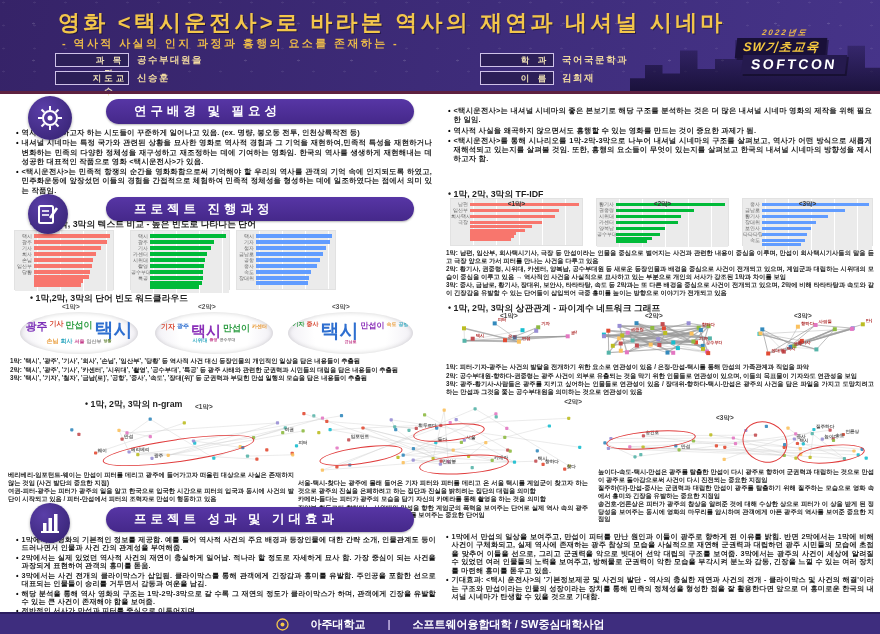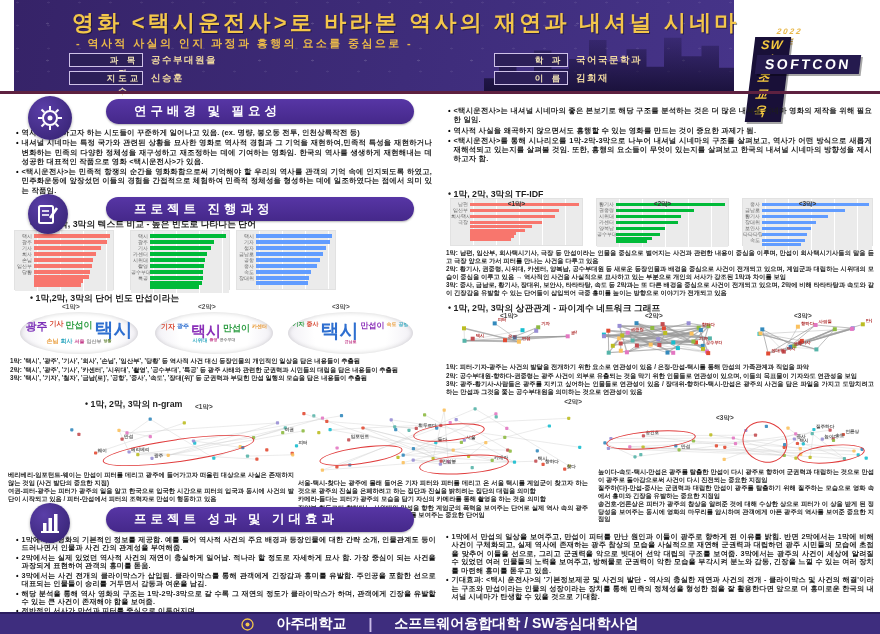--- a/index.html
+++ b/index.html
@@ -1,20 +1,20 @@
 <!DOCTYPE html>
 <html><head>
 <meta charset="utf-8">
 <style>
   html,body{margin:0;padding:0;background:#666;}
   .poster{position:relative;width:880px;height:634px;background:#fff;overflow:hidden;
     font-family:"Liberation Sans","DejaVu Sans",sans-serif;}
   .abs{position:absolute;}
   
-  .header{left:14px;top:0;width:720px;height:91px;
+  .header{left:0;top:0;width:880px;height:91px;
     background:linear-gradient(100deg,#362368 0%,#3e2c7a 55%,#463489 100%);}
   .header::before{content:"";position:absolute;inset:0;
     background-image:radial-gradient(rgba(255,255,255,.14) 1px,transparent 1.7px),
                      radial-gradient(rgba(255,255,255,.08) 1px,transparent 1.6px);
     background-size:53px 37px,31px 23px;background-position:7px 5px,19px 14px;}
   .skyline{position:absolute;right:0;bottom:0;width:250px;height:58px;opacity:.8;
     background:linear-gradient(180deg,rgba(16,9,42,.2),rgba(14,8,38,.95));
     clip-path:polygon(0 100%,0 78%,6% 78%,6% 55%,13% 55%,13% 70%,20% 70%,20% 30%,27% 30%,27% 62%,34% 62%,34% 45%,42% 45%,42% 12%,49% 12%,49% 50%,57% 50%,57% 28%,65% 28%,65% 58%,72% 58%,72% 8%,79% 8%,79% 40%,87% 40%,87% 22%,94% 22%,94% 60%,100% 60%,100% 100%);}
   .title{color:#f3c64b;font-weight:bold;font-size:22px;letter-spacing:3.2px;white-space:nowrap;
     text-shadow:1px 1px 0 rgba(0,0,0,.4);}
@@ -61,32 +61,32 @@
     column-gap:2px;row-gap:0;overflow:hidden;text-align:center;
     background:radial-gradient(circle,#ffffff 55%,#f0eef4 100%);box-shadow:inset 0 0 5px rgba(0,0,0,.18);}
   .cw{font-weight:bold;line-height:.95;}
   .wctitle{font-size:6.5px;color:#555;font-weight:bold;text-align:center;white-space:nowrap;}
   
   .netwrap{position:absolute;}
   .rell{position:absolute;border:1.5px solid #e03c3c;border-radius:50%;z-index:2;}
   .gtitle{position:absolute;font-size:6.5px;color:#444;font-weight:bold;z-index:2;white-space:nowrap;}
   
   .footer{left:0;top:612px;width:880px;height:22px;background:#3e2d7e;border-top:2px solid #2b1d5e;box-sizing:border-box;
-    display:flex;align-items:center;justify-content:center;gap:22px;color:#fff;font-size:14px;font-weight:bold;z-index:8;}
+    display:flex;align-items:center;justify-content:center;gap:22px;color:#fff;font-size:11px;font-weight:bold;z-index:8;}
   .footer .sep{color:#cbbce8;}
 </style>
 </head>
 <body>
 
 <div class="poster">
 
   <div class="abs header">
     <div class="skyline"></div>
     <div class="abs title" style="left:58px;top:8px;">영화 &lt;택시운전사&gt;로 바라본 역사의 재연과 내셔널 시네마</div>
-    <div class="abs subtitle" style="left:62px;top:36px;">- 역사적 사실의 인지 과정과 흥행의 요소를 중심으로 -</div>
+    <div class="abs subtitle" style="left:62px;top:36px;">- 역사적 사실의 인지 과정과 흥행의 요소를 존재하는 -</div>
 
     <div class="abs fieldrow" style="left:55px;top:53px;">
       <span class="fieldlbl">과 목 명</span>
       <span class="fieldval">공수부대원을</span>
     </div>
     <div class="abs fieldrow" style="left:55px;top:71px;">
       <span class="fieldlbl">지도교수</span>
       <span class="fieldval">신승훈</span>
     </div>
     <div class="abs fieldrow" style="left:480px;top:53px;">
@@ -349,21 +349,21 @@
         </div>
         <div class="crow">
           <span class="clbl"></span>
           <span class="cbz">
             <span class="cbar" style="width: 68%; background: rgb(97, 156, 255);"></span>
           </span>
         </div>
       </div>
     </div>
 
-  <div class="abs sublabel" style="left:30px;top:293px;white-space:normal;width:240px;line-height:1.15;">1막,2막, 3막의 단어 빈도 만섭이라는</div>
+  <div class="abs sublabel" style="left:30px;top:293px;white-space:normal;width:240px;line-height:1.15;">1막,2막, 3막의 단어 빈도 워드클라우드</div>
   <div class="abs wctitle" style="left:62px;top:303px;">&lt;1막&gt;</div>
   <div class="abs wctitle" style="left:198px;top:303px;">&lt;2막&gt;</div>
   <div class="abs wctitle" style="left:332px;top:303px;">&lt;3막&gt;</div>
   <div class="abs wcloud" style="left:20px;top:312px;width:118px;height:42px;">
       <span class="cw" style="font-size: 11px; color: rgb(123, 47, 184);">광주</span>
       <span class="cw" style="font-size: 7px; color: rgb(214, 69, 47);">기사</span>
       <span class="cw" style="font-size: 9px; color: rgb(47, 158, 68);">만섭이</span>
       <span class="cw" style="font-size: 19px; color: rgb(46, 111, 208);">택시</span>
       <span class="cw" style="font-size: 6px; color: rgb(232, 151, 47);">손님</span>
       <span class="cw" style="font-size: 6px; color: rgb(47, 168, 192);">회사</span>

